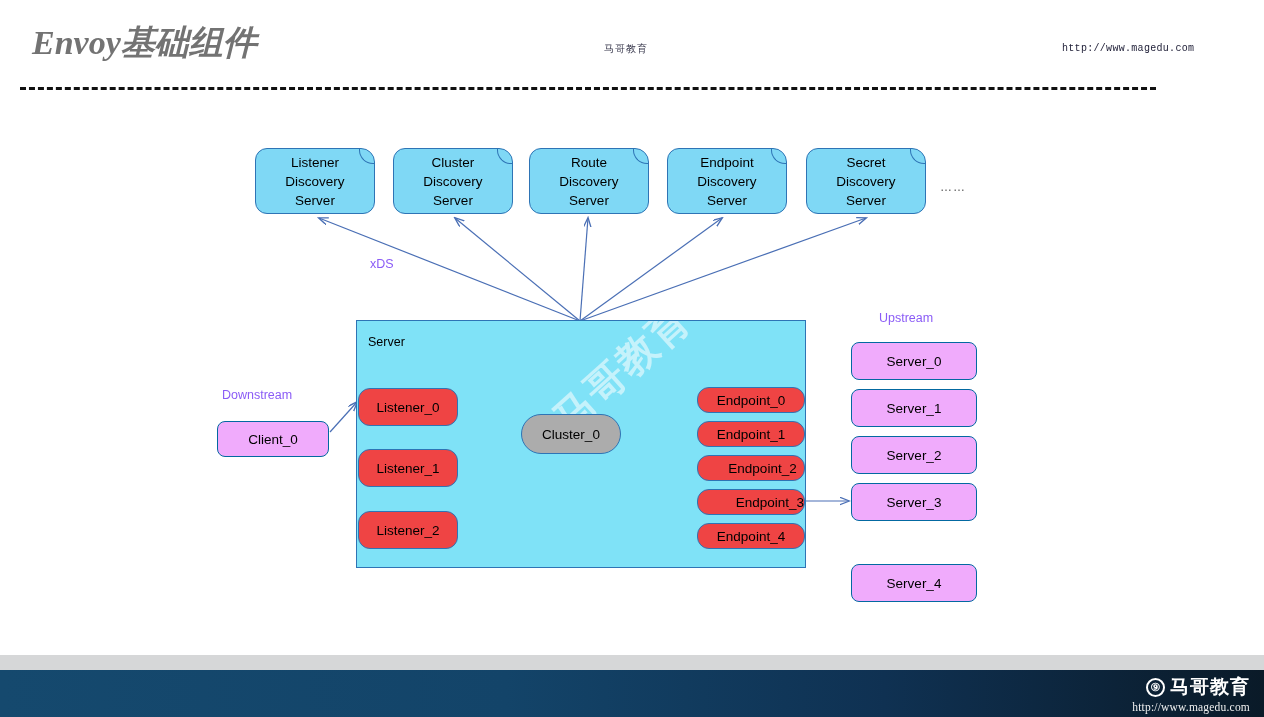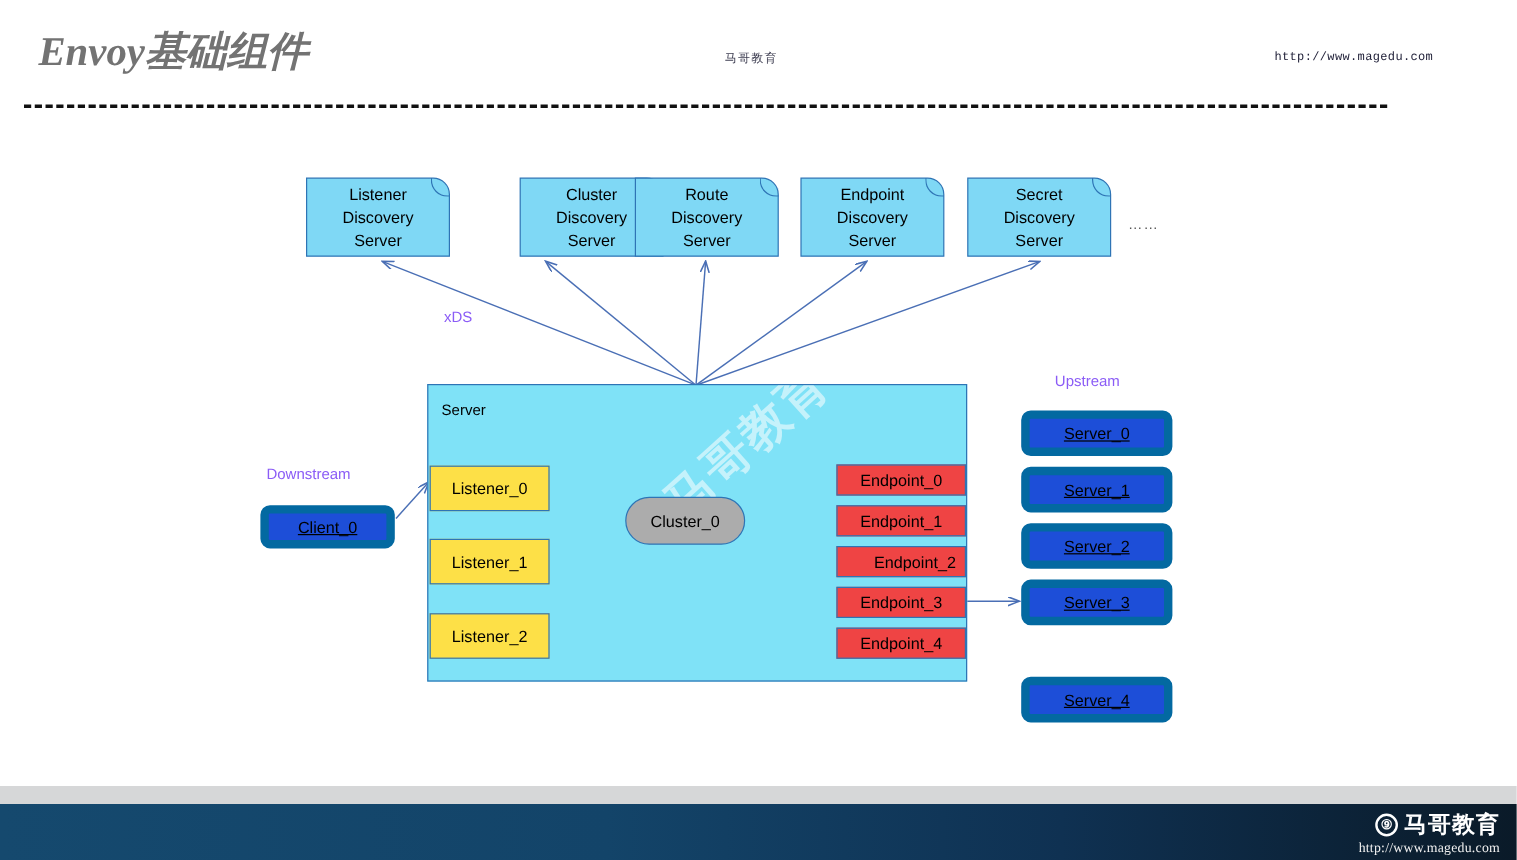--- a/index.html
+++ b/index.html
@@ -52,20 +52,21 @@
   .node {
     position: absolute;
     display: flex;
     align-items: center;
     justify-content: center;
     text-align: center;
     color: #000000;
     font-size: 13px;
     line-height: 17px;
     white-space: pre-line;
+    border-radius: 12px;
   }
 
   
   .xds-box {
     width: 120px; height: 66px;
     background: #7FD8F5;
     border: 1px solid #2E74B5;
     font-size: 13.5px;
     line-height: 19px;
     border-top-right-radius: 14px;
@@ -106,21 +107,21 @@
     transform-origin: center center;
     letter-spacing: 2px;
     pointer-events: none;
     user-select: none;
     white-space: nowrap;
   }
 
   
   .listener {
     width: 100px; height: 38px;
-    background: #fde047;
+    background: #ef4444;
     border: 1px solid #2E74B5;
     font-size: 13.5px;
   }
   
   .cluster {
     width: 100px; height: 40px;
     background: #ACACAC;
     border: 1px solid #2E74B5;
     border-radius: 20px;
     font-size: 13.5px;
@@ -128,25 +129,24 @@
   
   .endpoint {
     width: 108px; height: 26px;
     background: #ef4444;
     border: 1px solid #2E74B5;
     font-size: 13.5px;
   }
   
   .pill {
     width: 112px; height: 36px;
-    background: #1d4ed8;
-    border: 7px solid #0369a1;
+    background: #f0abfc;
+    border: 1px solid #0369a1;
     border-radius: 8px;
     font-size: 13.5px;
-    text-decoration: underline;
   }
   .pill-wide { width: 126px; height: 38px; }
 
   .plain-label {
     position: absolute;
     font-size: 12.5px;
     color: #8b5cf6;
     white-space: pre-line;
     line-height: 16px;
   }
@@ -237,21 +237,21 @@
 
       <line x1="806" y1="501" x2="849" y2="501"></line>
     </g>
   </svg>
 
   <div class="node xds-box" style="left:255px; top:148px;">
     <span>Listener
 Discovery
 Server</span>
   </div>
-  <div class="node xds-box" style="left:393px; top:148px;margin-left:40px;">
+  <div class="node xds-box" style="left:393px; top:148px;">
     <span>Cluster
 Discovery
 Server</span>
   </div>
   <div class="node xds-box" style="left:529px; top:148px;">
     <span>Route
 Discovery
 Server</span>
   </div>
   <div class="node xds-box" style="left:667px; top:148px;">
@@ -299,21 +299,21 @@
 
   <div class="node endpoint" style="left:697px; top:387px;">
     <span>Endpoint_0</span>
   </div>
   <div class="node endpoint" style="left:697px; top:421px;">
     <span>Endpoint_1</span>
   </div>
   <div class="node endpoint" style="left:697px; top:455px;padding-left:23px;">
     <span>Endpoint_2</span>
   </div>
-  <div class="node endpoint" style="left:697px; top:489px;">
+  <div class="node endpoint" style="left:697px; top:489px;justify-content:flex-end;">
     <span>Endpoint_3</span>
   </div>
   <div class="node endpoint" style="left:697px; top:523px;">
     <span>Endpoint_4</span>
   </div>
 
   <div class="node pill pill-wide" style="left:851px; top:342px;">
     <span>Server_0</span>
   </div>
   <div class="node pill pill-wide" style="left:851px; top:389px;">

